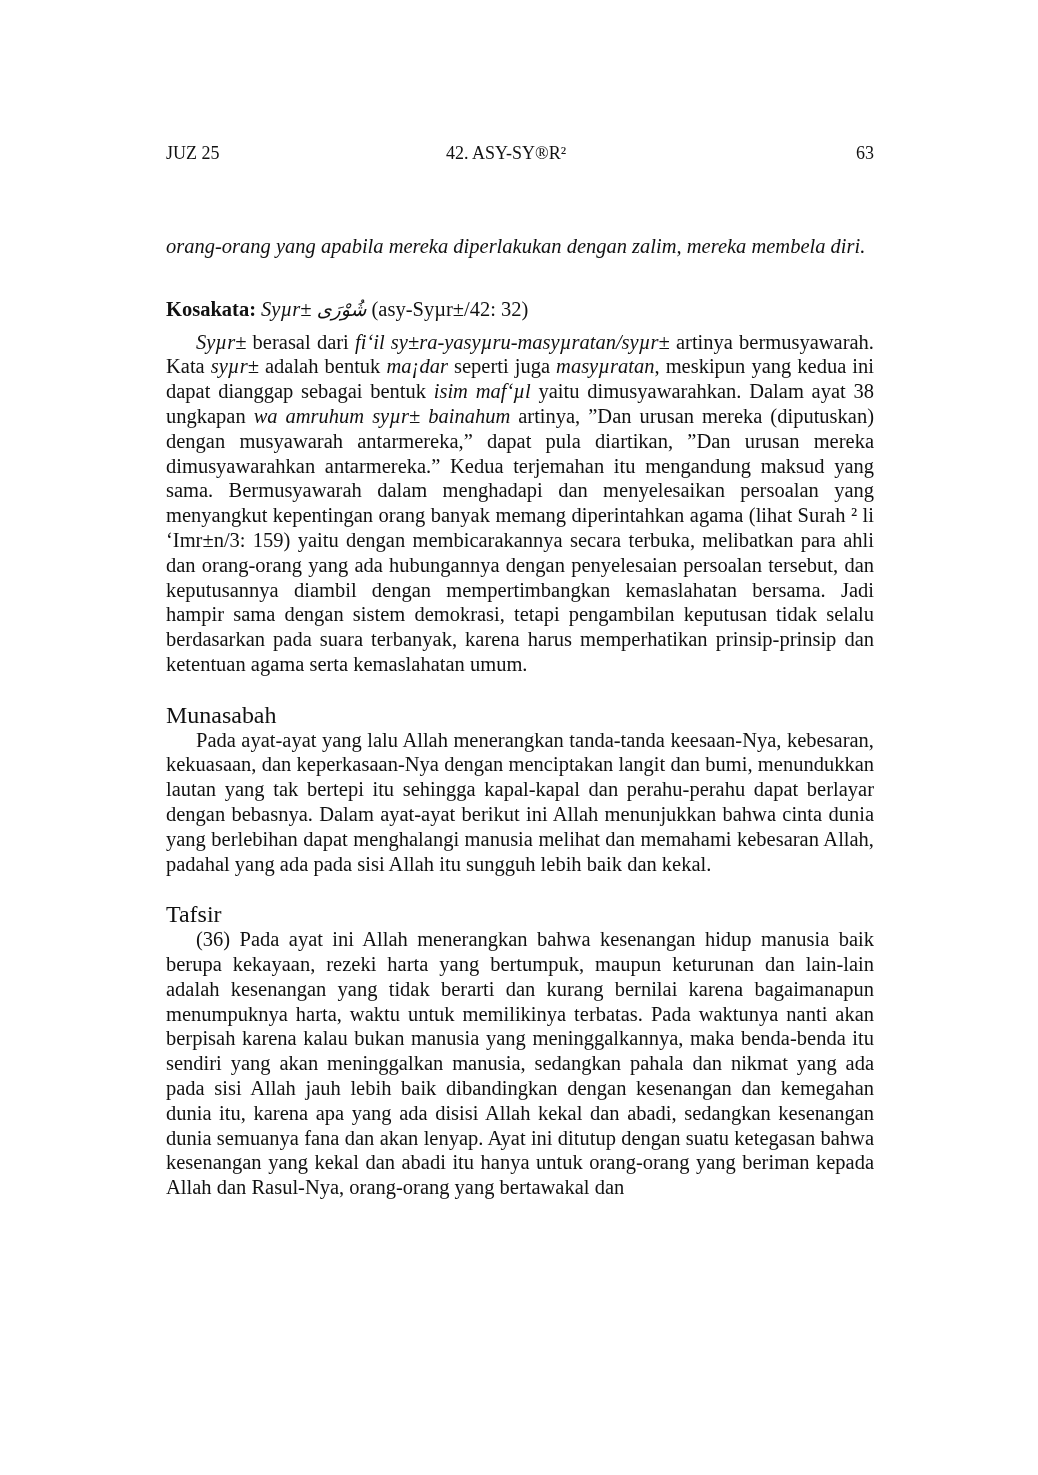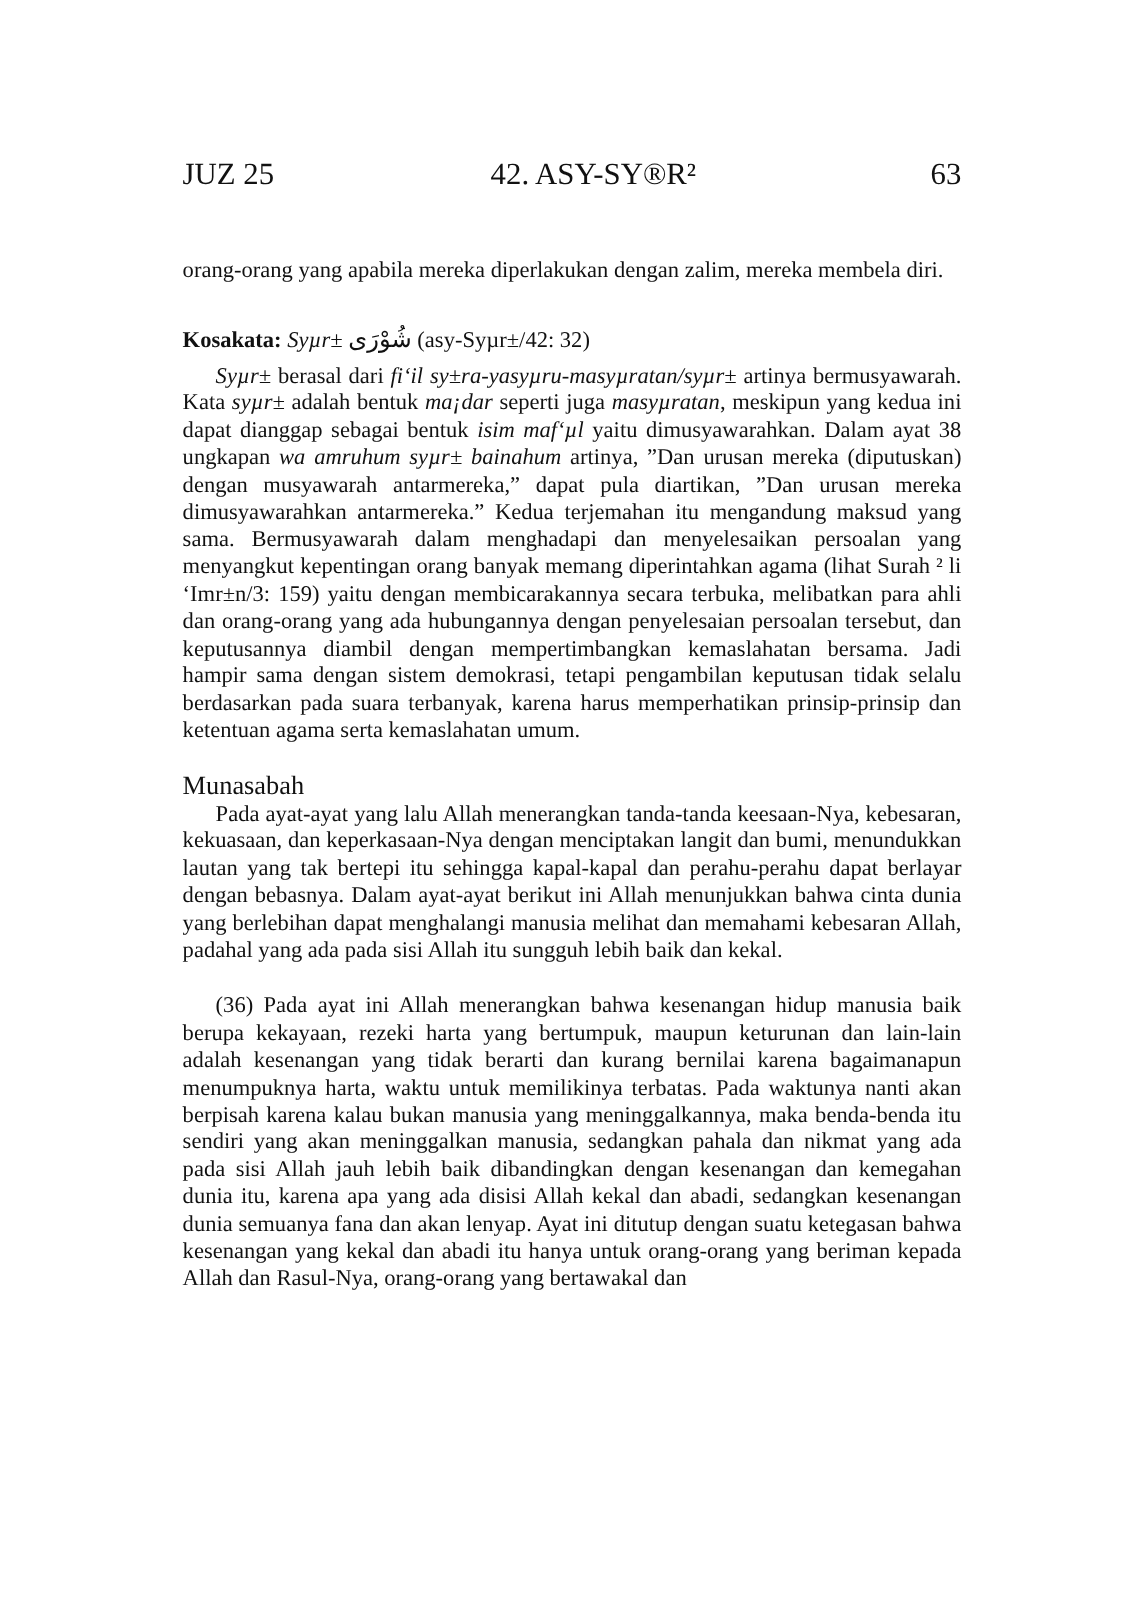--- a/index.html
+++ b/index.html
@@ -3,40 +3,40 @@
   <meta charset="utf-8">
   <style>
     html, body { margin: 0; padding: 0; background: #ffffff; }
     body {
       width: 1038px; height: 1475px; position: relative; overflow: hidden;
       font-family: "Liberation Serif", "DejaVu Serif", serif;
       color: #111111;
     }
     .header {
       position: absolute; top: 143px; left: 166px; width: 708px; height: 30px;
-      font-size: 28px;
+      font-size: 18px;
     }
     .header span { position: absolute; top: 0; }
     .h-left { left: 0; }
     .h-center { left: 280px; }
     .h-right { right: 0; }
 
     .content {
       position: absolute; top: 234px; left: 166px; width: 708px;
       font-size: 20.5px; line-height: 24.8px;
     }
     p { margin: 0; text-align: justify; }
     .indent { text-indent: 30px; }
-    .italic { }
+    .italic { font-style: italic; }
     .gap-lg { height: 38px; }
     .gap-md { height: 26px; }
     .section-title { font-weight: normal; margin: 0; line-height: 24.8px; }
     .kosakata { margin: 0 0 8px 0; }
     .kosakata b { font-weight: bold; margin-top: 12px; }
-    .arabic { font-family: "DejaVu Sans", sans-serif; font-size: 22px; }
+    .arabic { font-family: "DejaVu Sans", sans-serif; font-size: 19px; font-style: italic; }
     i { }
   </style>
 </head>
 <body>
 
 <div class="header">
   <span class="h-left">JUZ 25</span>
   <span class="h-center">42. ASY-SY®R²</span>
   <span class="h-right">63</span>
 </div>
@@ -55,14 +55,15 @@
 
   <p class="indent"><i>Syµr±</i><span> berasal dari </span><i>fi‘il sy±ra-yasyµru-masyµratan/syµr±</i><span> artinya bermusyawarah. Kata </span><i>syµr±</i><span> adalah bentuk </span><i>ma¡dar</i><span> seperti juga </span><i>masyµratan</i><span>, meskipun yang kedua ini dapat dianggap sebagai bentuk </span><i>isim maf‘µl</i><span> yaitu dimusyawarahkan. Dalam ayat 38 ungkapan </span><i>wa amruhum syµr± bainahum</i><span> artinya, ”Dan urusan mereka (diputuskan) dengan musyawarah antarmereka,” dapat pula diartikan, ”Dan urusan mereka dimusyawarahkan antarmereka.” Kedua terjemahan itu mengandung maksud yang sama. Bermusyawarah dalam menghadapi dan menyelesaikan persoalan yang menyangkut kepentingan orang banyak memang diperintahkan agama (lihat Surah ² li ‘Imr±n/3: 159) yaitu dengan membicarakannya secara terbuka, melibatkan para ahli dan orang-orang yang ada hubungannya dengan penyelesaian persoalan tersebut, dan keputusannya diambil dengan mempertimbangkan kemaslahatan bersama. Jadi hampir sama dengan sistem demokrasi, tetapi pengambilan keputusan tidak selalu berdasarkan pada suara terbanyak, karena harus memperhatikan prinsip-prinsip dan ketentuan agama serta kemaslahatan umum.</span></p>
 
   <div class="gap-md"></div>
 
   <h3 class="section-title">Munasabah</h3>
   <p class="indent">Pada ayat-ayat yang lalu Allah menerangkan tanda-tanda keesaan-Nya, kebesaran, kekuasaan, dan keperkasaan-Nya dengan menciptakan langit dan bumi, menundukkan lautan yang tak bertepi itu sehingga kapal-kapal dan perahu-perahu dapat berlayar dengan bebasnya. Dalam ayat-ayat berikut ini Allah menunjukkan bahwa cinta dunia yang berlebihan dapat menghalangi manusia melihat dan memahami kebesaran Allah, padahal yang ada pada sisi Allah itu sungguh lebih baik dan kekal.</p>
 
   <div class="gap-md"></div>
 
+  <h3 class="section-title">Tafsir</h3>
   <p class="indent">(36) Pada ayat ini Allah menerangkan bahwa kesenangan hidup manusia baik berupa kekayaan, rezeki harta yang bertumpuk, maupun keturunan dan lain-lain adalah kesenangan yang tidak berarti dan kurang bernilai karena bagaimanapun menumpuknya harta, waktu untuk memilikinya terbatas. Pada waktunya nanti akan berpisah karena kalau bukan manusia yang meninggalkannya, maka benda-benda itu sendiri yang akan meninggalkan manusia, sedangkan pahala dan nikmat yang ada pada sisi Allah jauh lebih baik dibandingkan dengan kesenangan dan kemegahan dunia itu, karena apa yang ada disisi Allah kekal dan abadi, sedangkan kesenangan dunia semuanya fana dan akan lenyap. Ayat ini ditutup dengan suatu ketegasan bahwa kesenangan yang kekal dan abadi itu hanya untuk orang-orang yang beriman kepada Allah dan Rasul-Nya, orang-orang yang bertawakal dan</p>
 </div>
 
 </body></html>

